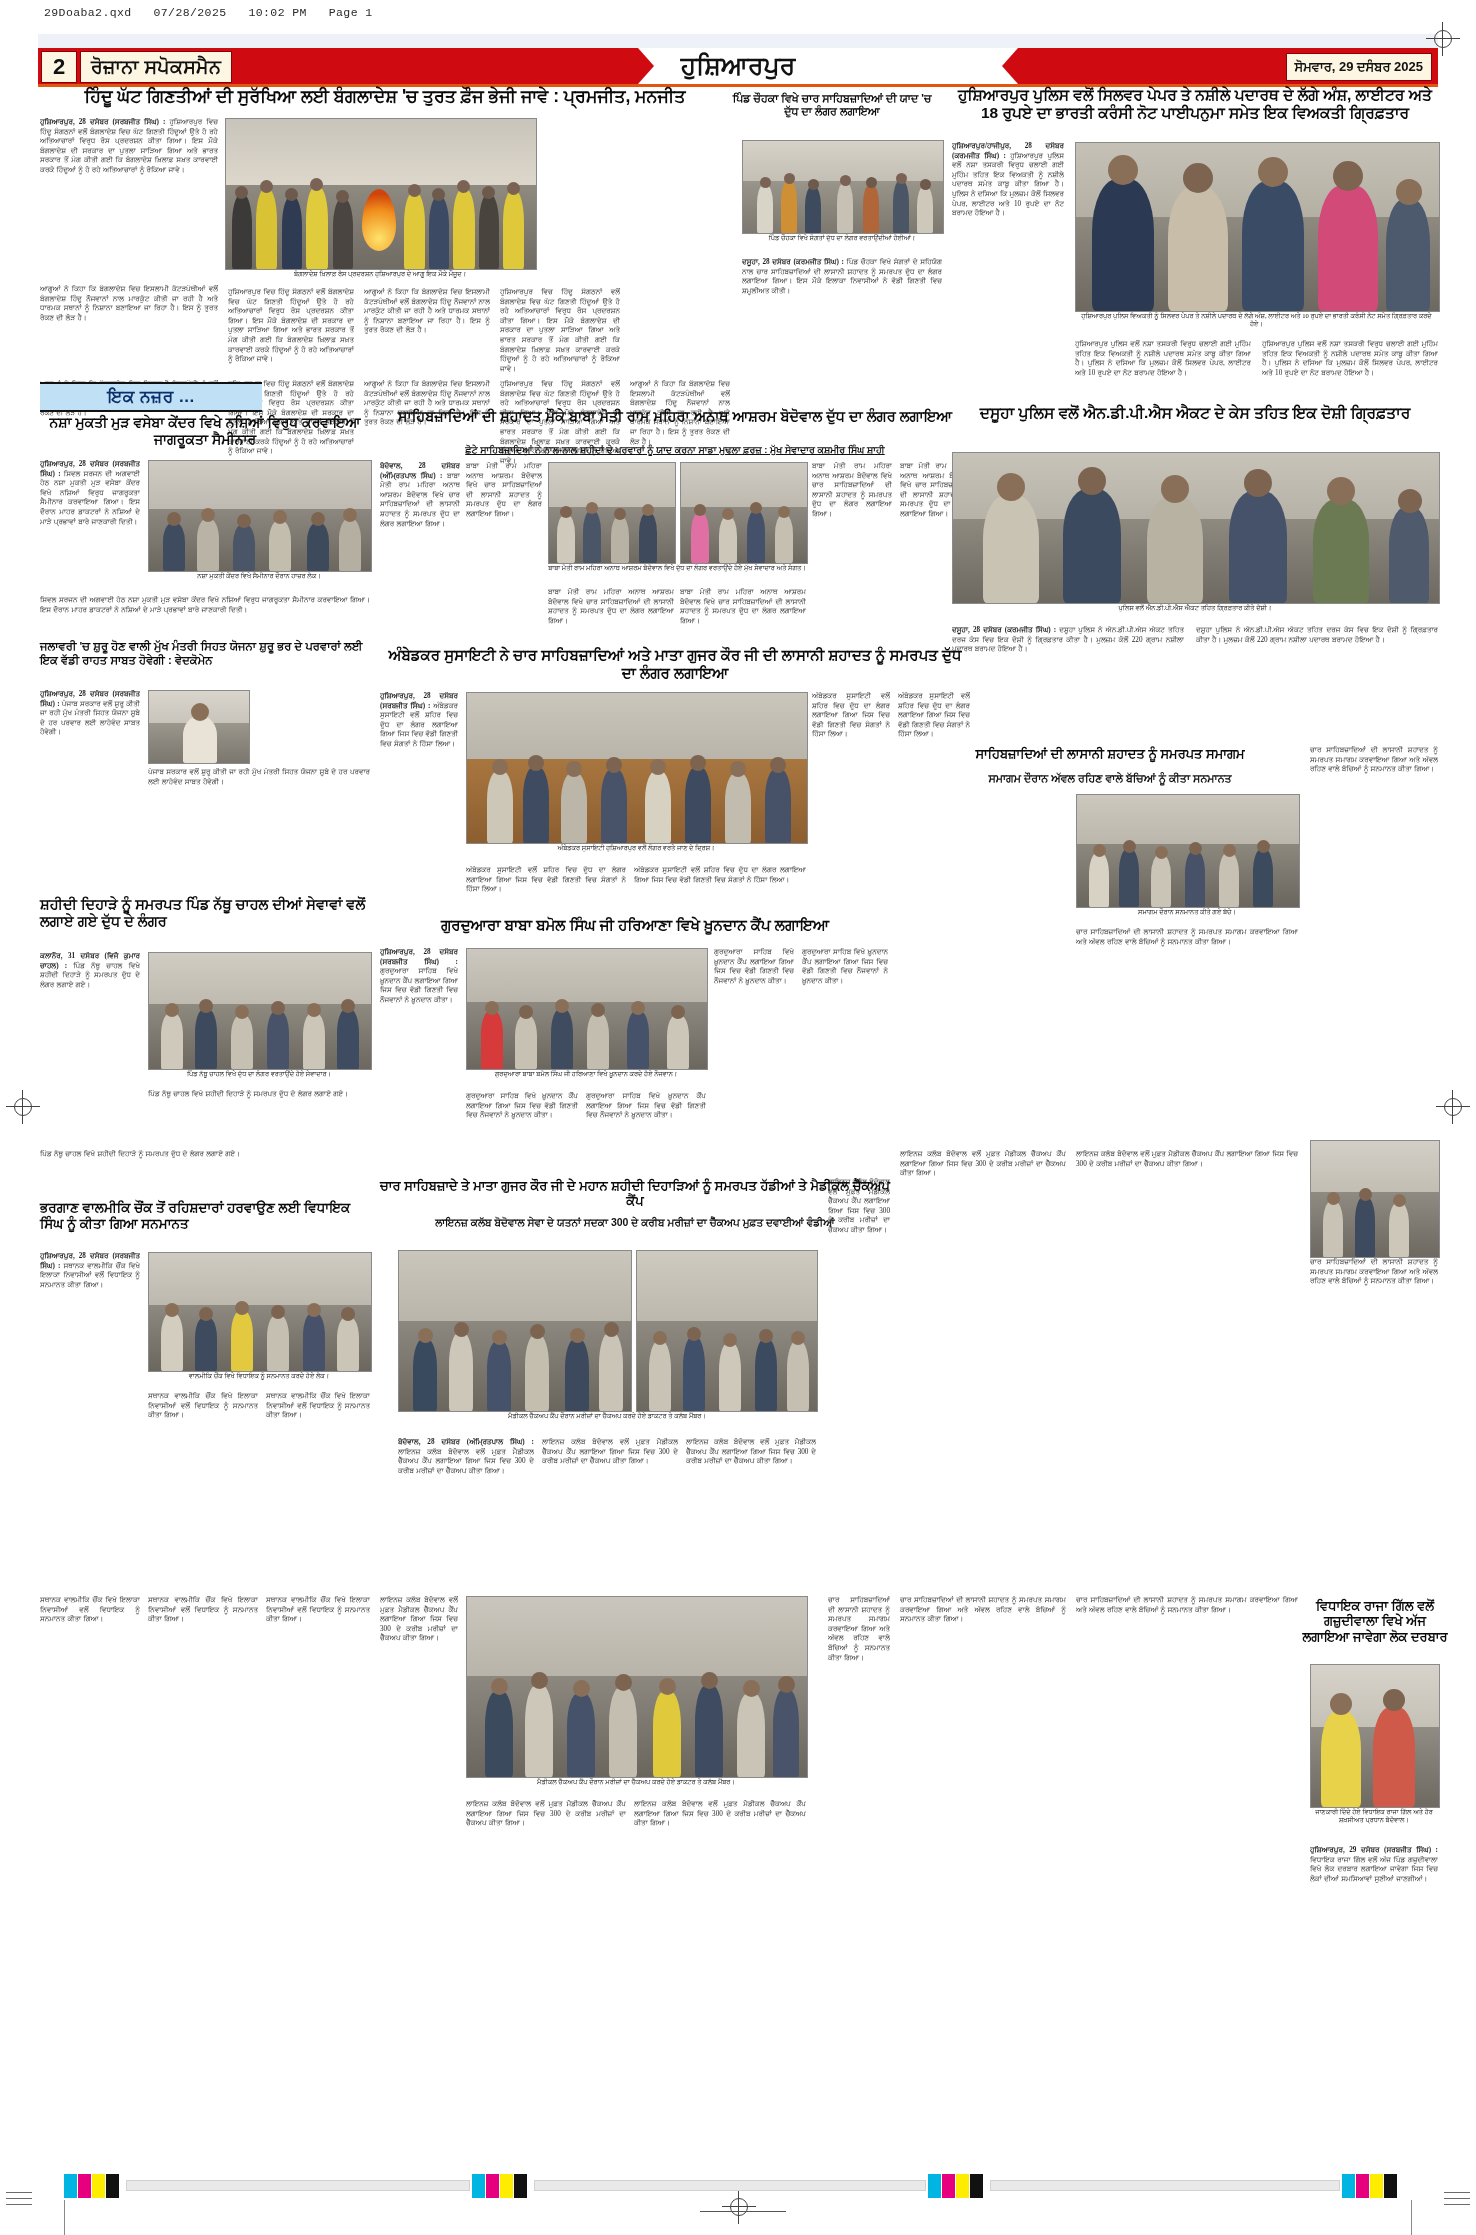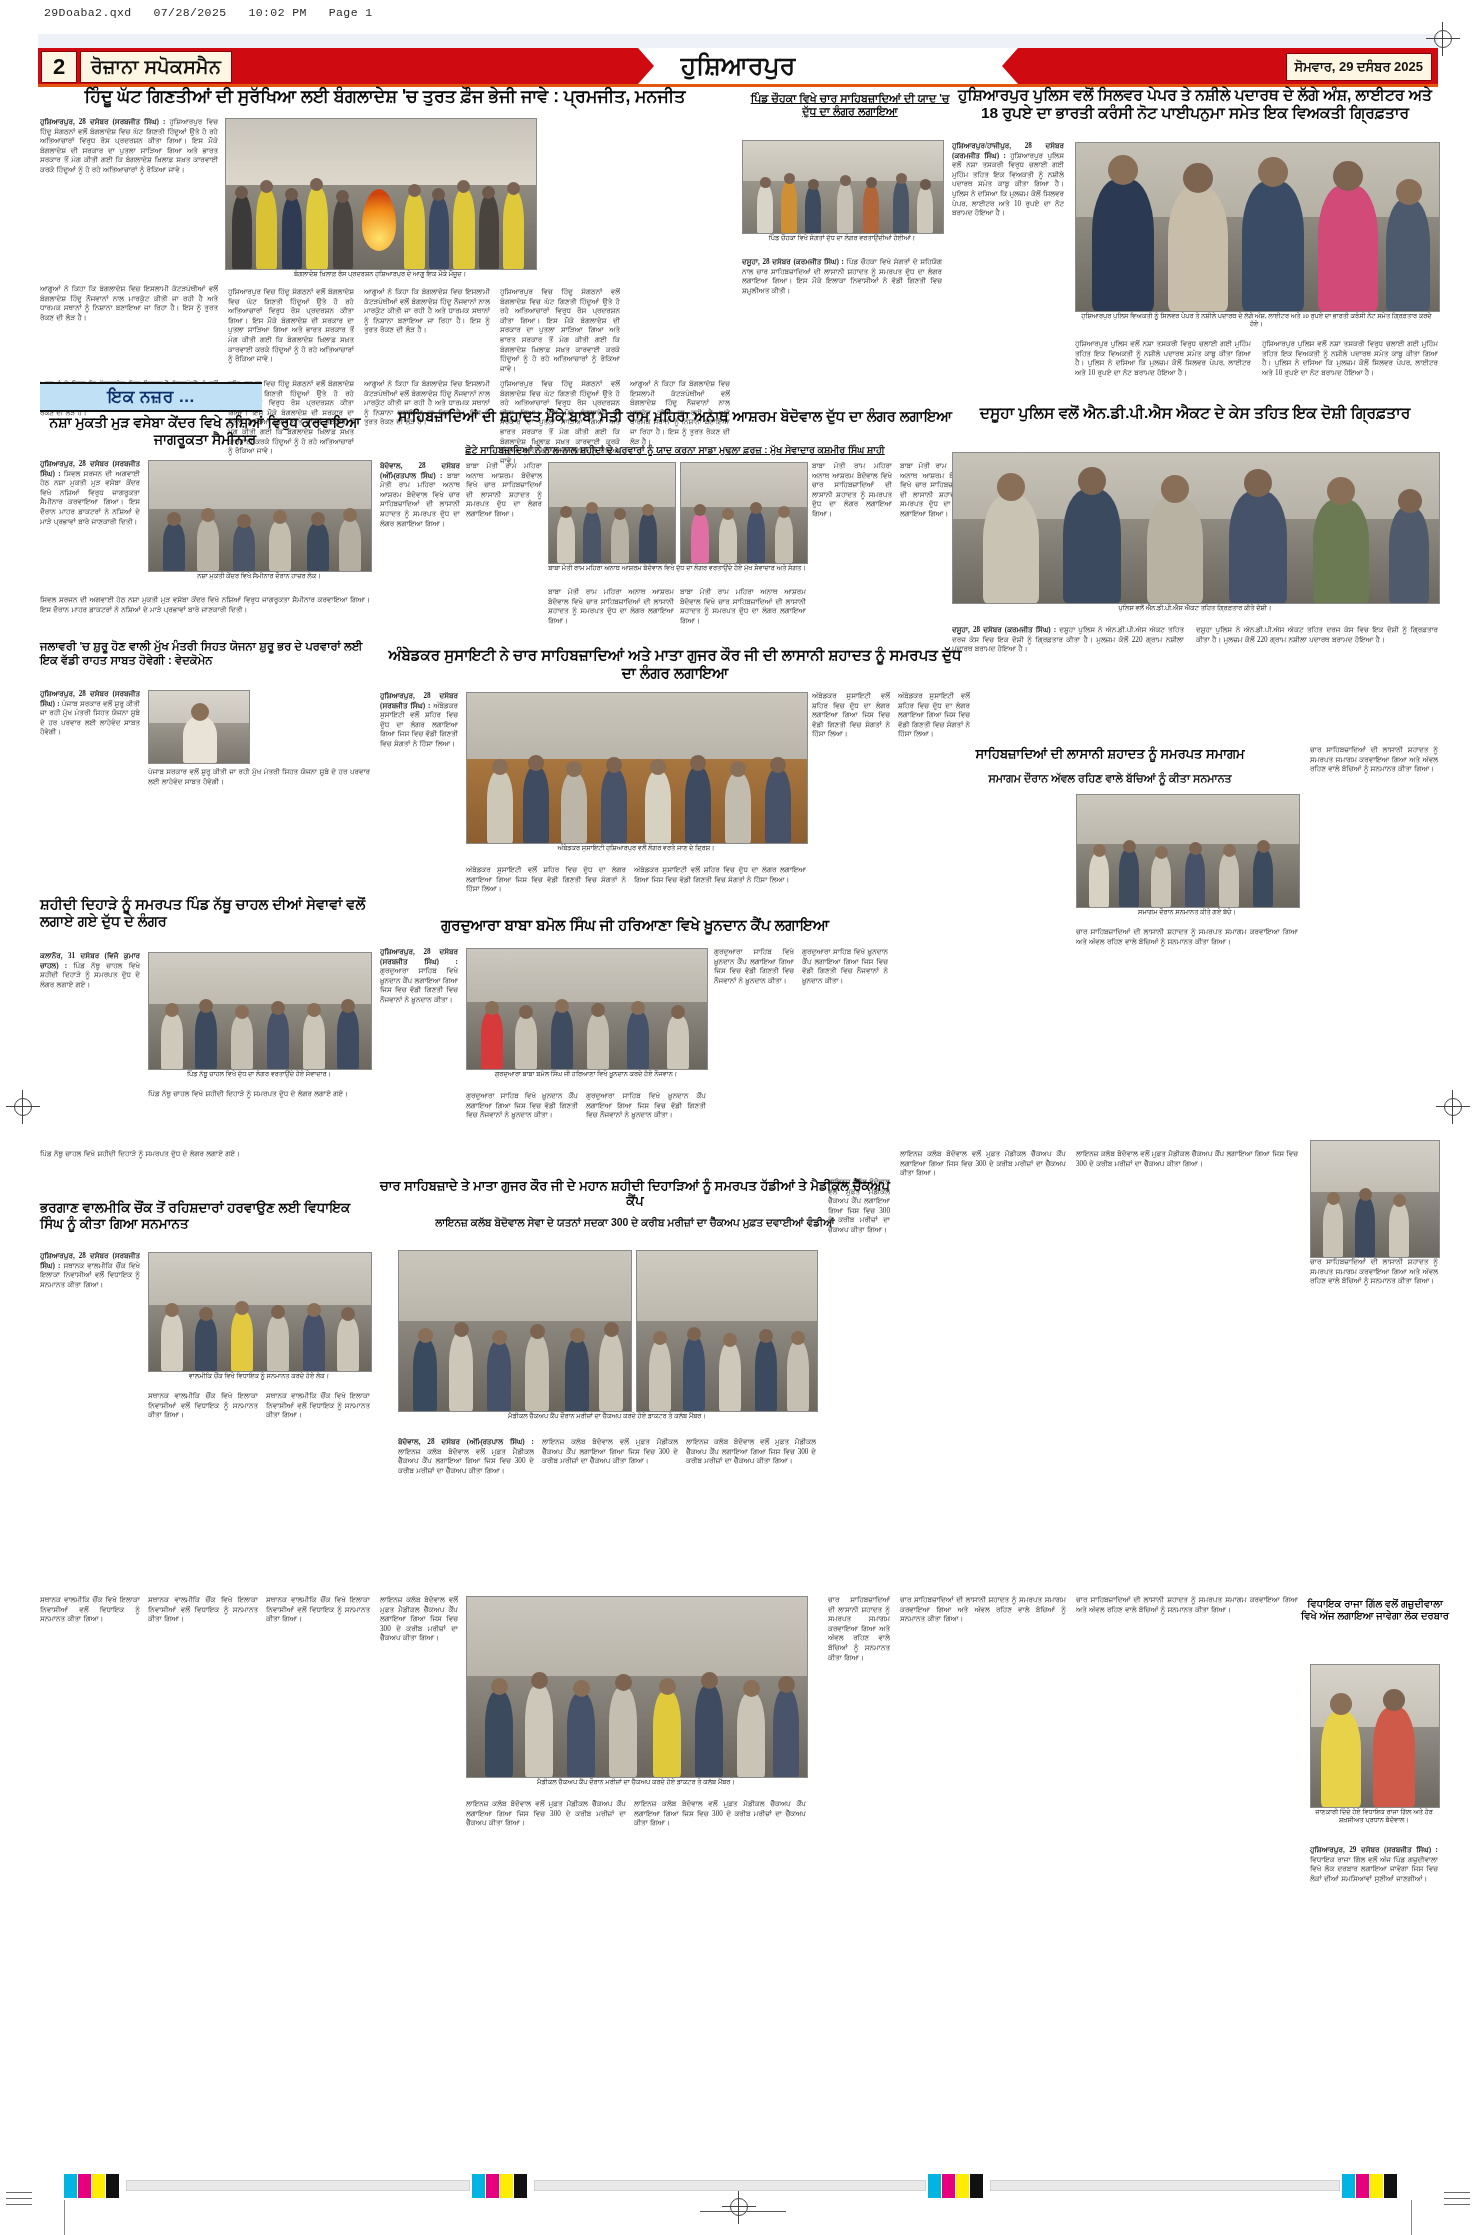--- a/index.html
+++ b/index.html
@@ -181,21 +181,21 @@
   <div class="col" style="left:228px;top:288px;width:126px;height:88px;"><span>ਹੁਸ਼ਿਆਰਪੁਰ ਵਿਚ ਹਿੰਦੂ ਸੰਗਠਨਾਂ ਵਲੋਂ ਬੰਗਲਾਦੇਸ਼ ਵਿਚ ਘੱਟ ਗਿਣਤੀ ਹਿੰਦੂਆਂ ਉਤੇ ਹੋ ਰਹੇ ਅਤਿਆਚਾਰਾਂ ਵਿਰੁਧ ਰੋਸ ਪ੍ਰਦਰਸ਼ਨ ਕੀਤਾ ਗਿਆ। ਇਸ ਮੌਕੇ ਬੰਗਲਾਦੇਸ਼ ਦੀ ਸਰਕਾਰ ਦਾ ਪੁਤਲਾ ਸਾੜਿਆ ਗਿਆ ਅਤੇ ਭਾਰਤ ਸਰਕਾਰ ਤੋਂ ਮੰਗ ਕੀਤੀ ਗਈ ਕਿ ਬੰਗਲਾਦੇਸ਼ ਖ਼ਿਲਾਫ਼ ਸਖ਼ਤ ਕਾਰਵਾਈ ਕਰਕੇ ਹਿੰਦੂਆਂ ਨੂੰ ਹੋ ਰਹੇ ਅਤਿਆਚਾਰਾਂ ਨੂੰ ਰੋਕਿਆ ਜਾਵੇ।</span></div>
   <div class="col" style="left:364px;top:288px;width:126px;height:88px;"><span>ਆਗੂਆਂ ਨੇ ਕਿਹਾ ਕਿ ਬੰਗਲਾਦੇਸ਼ ਵਿਚ ਇਸਲਾਮੀ ਕੱਟੜਪੰਥੀਆਂ ਵਲੋਂ ਬੰਗਲਾਦੇਸ਼ ਹਿੰਦੂ ਨੌਜਵਾਨਾਂ ਨਾਲ ਮਾਰਕੁੱਟ ਕੀਤੀ ਜਾ ਰਹੀ ਹੈ ਅਤੇ ਧਾਰਮਕ ਸਥਾਨਾਂ ਨੂੰ ਨਿਸ਼ਾਨਾ ਬਣਾਇਆ ਜਾ ਰਿਹਾ ਹੈ। ਇਸ ਨੂੰ ਤੁਰਤ ਰੋਕਣ ਦੀ ਲੋੜ ਹੈ।</span></div>
   <div class="col" style="left:500px;top:288px;width:120px;height:88px;"><span>ਹੁਸ਼ਿਆਰਪੁਰ ਵਿਚ ਹਿੰਦੂ ਸੰਗਠਨਾਂ ਵਲੋਂ ਬੰਗਲਾਦੇਸ਼ ਵਿਚ ਘੱਟ ਗਿਣਤੀ ਹਿੰਦੂਆਂ ਉਤੇ ਹੋ ਰਹੇ ਅਤਿਆਚਾਰਾਂ ਵਿਰੁਧ ਰੋਸ ਪ੍ਰਦਰਸ਼ਨ ਕੀਤਾ ਗਿਆ। ਇਸ ਮੌਕੇ ਬੰਗਲਾਦੇਸ਼ ਦੀ ਸਰਕਾਰ ਦਾ ਪੁਤਲਾ ਸਾੜਿਆ ਗਿਆ ਅਤੇ ਭਾਰਤ ਸਰਕਾਰ ਤੋਂ ਮੰਗ ਕੀਤੀ ਗਈ ਕਿ ਬੰਗਲਾਦੇਸ਼ ਖ਼ਿਲਾਫ਼ ਸਖ਼ਤ ਕਾਰਵਾਈ ਕਰਕੇ ਹਿੰਦੂਆਂ ਨੂੰ ਹੋ ਰਹੇ ਅਤਿਆਚਾਰਾਂ ਨੂੰ ਰੋਕਿਆ ਜਾਵੇ।</span></div>
 
   <div class="col" style="left:40px;top:380px;width:178px;height:355px;"><span>ਆਗੂਆਂ ਨੇ ਕਿਹਾ ਕਿ ਬੰਗਲਾਦੇਸ਼ ਵਿਚ ਇਸਲਾਮੀ ਕੱਟੜਪੰਥੀਆਂ ਵਲੋਂ ਬੰਗਲਾਦੇਸ਼ ਹਿੰਦੂ ਨੌਜਵਾਨਾਂ ਨਾਲ ਮਾਰਕੁੱਟ ਕੀਤੀ ਜਾ ਰਹੀ ਹੈ ਅਤੇ ਧਾਰਮਕ ਸਥਾਨਾਂ ਨੂੰ ਨਿਸ਼ਾਨਾ ਬਣਾਇਆ ਜਾ ਰਿਹਾ ਹੈ। ਇਸ ਨੂੰ ਤੁਰਤ ਰੋਕਣ ਦੀ ਲੋੜ ਹੈ।</span></div>
   <div class="col" style="left:228px;top:380px;width:126px;height:90px;"><span>ਹੁਸ਼ਿਆਰਪੁਰ ਵਿਚ ਹਿੰਦੂ ਸੰਗਠਨਾਂ ਵਲੋਂ ਬੰਗਲਾਦੇਸ਼ ਵਿਚ ਘੱਟ ਗਿਣਤੀ ਹਿੰਦੂਆਂ ਉਤੇ ਹੋ ਰਹੇ ਅਤਿਆਚਾਰਾਂ ਵਿਰੁਧ ਰੋਸ ਪ੍ਰਦਰਸ਼ਨ ਕੀਤਾ ਗਿਆ। ਇਸ ਮੌਕੇ ਬੰਗਲਾਦੇਸ਼ ਦੀ ਸਰਕਾਰ ਦਾ ਪੁਤਲਾ ਸਾੜਿਆ ਗਿਆ ਅਤੇ ਭਾਰਤ ਸਰਕਾਰ ਤੋਂ ਮੰਗ ਕੀਤੀ ਗਈ ਕਿ ਬੰਗਲਾਦੇਸ਼ ਖ਼ਿਲਾਫ਼ ਸਖ਼ਤ ਕਾਰਵਾਈ ਕਰਕੇ ਹਿੰਦੂਆਂ ਨੂੰ ਹੋ ਰਹੇ ਅਤਿਆਚਾਰਾਂ ਨੂੰ ਰੋਕਿਆ ਜਾਵੇ।</span></div>
   <div class="col" style="left:364px;top:380px;width:126px;height:90px;"><span>ਆਗੂਆਂ ਨੇ ਕਿਹਾ ਕਿ ਬੰਗਲਾਦੇਸ਼ ਵਿਚ ਇਸਲਾਮੀ ਕੱਟੜਪੰਥੀਆਂ ਵਲੋਂ ਬੰਗਲਾਦੇਸ਼ ਹਿੰਦੂ ਨੌਜਵਾਨਾਂ ਨਾਲ ਮਾਰਕੁੱਟ ਕੀਤੀ ਜਾ ਰਹੀ ਹੈ ਅਤੇ ਧਾਰਮਕ ਸਥਾਨਾਂ ਨੂੰ ਨਿਸ਼ਾਨਾ ਬਣਾਇਆ ਜਾ ਰਿਹਾ ਹੈ। ਇਸ ਨੂੰ ਤੁਰਤ ਰੋਕਣ ਦੀ ਲੋੜ ਹੈ।</span></div>
   <div class="col" style="left:500px;top:380px;width:120px;height:90px;"><span>ਹੁਸ਼ਿਆਰਪੁਰ ਵਿਚ ਹਿੰਦੂ ਸੰਗਠਨਾਂ ਵਲੋਂ ਬੰਗਲਾਦੇਸ਼ ਵਿਚ ਘੱਟ ਗਿਣਤੀ ਹਿੰਦੂਆਂ ਉਤੇ ਹੋ ਰਹੇ ਅਤਿਆਚਾਰਾਂ ਵਿਰੁਧ ਰੋਸ ਪ੍ਰਦਰਸ਼ਨ ਕੀਤਾ ਗਿਆ। ਇਸ ਮੌਕੇ ਬੰਗਲਾਦੇਸ਼ ਦੀ ਸਰਕਾਰ ਦਾ ਪੁਤਲਾ ਸਾੜਿਆ ਗਿਆ ਅਤੇ ਭਾਰਤ ਸਰਕਾਰ ਤੋਂ ਮੰਗ ਕੀਤੀ ਗਈ ਕਿ ਬੰਗਲਾਦੇਸ਼ ਖ਼ਿਲਾਫ਼ ਸਖ਼ਤ ਕਾਰਵਾਈ ਕਰਕੇ ਹਿੰਦੂਆਂ ਨੂੰ ਹੋ ਰਹੇ ਅਤਿਆਚਾਰਾਂ ਨੂੰ ਰੋਕਿਆ ਜਾਵੇ।</span></div>
   <div class="col" style="left:630px;top:380px;width:100px;height:90px;"><span>ਆਗੂਆਂ ਨੇ ਕਿਹਾ ਕਿ ਬੰਗਲਾਦੇਸ਼ ਵਿਚ ਇਸਲਾਮੀ ਕੱਟੜਪੰਥੀਆਂ ਵਲੋਂ ਬੰਗਲਾਦੇਸ਼ ਹਿੰਦੂ ਨੌਜਵਾਨਾਂ ਨਾਲ ਮਾਰਕੁੱਟ ਕੀਤੀ ਜਾ ਰਹੀ ਹੈ ਅਤੇ ਧਾਰਮਕ ਸਥਾਨਾਂ ਨੂੰ ਨਿਸ਼ਾਨਾ ਬਣਾਇਆ ਜਾ ਰਿਹਾ ਹੈ। ਇਸ ਨੂੰ ਤੁਰਤ ਰੋਕਣ ਦੀ ਲੋੜ ਹੈ।</span></div>
 
-  <div class="hl" style="left:750px;top:92px;width:200px;font-size:11px;text-decoration:underline;">ਪਿੰਡ ਚੌਹਕਾ ਵਿਖੇ ਚਾਰ ਸਾਹਿਬਜ਼ਾਦਿਆਂ ਦੀ ਯਾਦ 'ਚ ਦੁੱਧ ਦਾ ਲੰਗਰ ਲਗਾਇਆ</div>
+  <div class="hl" style="left:732px;top:92px;width:200px;font-size:11px;">ਪਿੰਡ ਚੌਹਕਾ ਵਿਖੇ ਚਾਰ ਸਾਹਿਬਜ਼ਾਦਿਆਂ ਦੀ ਯਾਦ 'ਚ ਦੁੱਧ ਦਾ ਲੰਗਰ ਲਗਾਇਆ</div>
   <div class="photo" style="left:742px;top:140px;width:200px;height:92px;">
     <div class="sky" style="background:linear-gradient(#d6d2c8,#c2beb4);"></div>
     <div class="ground" style="background:linear-gradient(#9a958a,#7d786f);"></div>
     <div class="fig" style="left:14px;width:16px;height:48px;background:#d9d4c8;"></div>
     <div class="head" style="left:17px;bottom:45px;width:11px;height:11px;background:#7a6354;"></div>
     <div class="fig" style="left:38px;width:16px;height:52px;background:#cf8f35;"></div>
     <div class="head" style="left:41px;bottom:49px;width:11px;height:11px;background:#7a6354;"></div>
     <div class="fig" style="left:62px;width:16px;height:46px;background:#3e4a5e;"></div>
     <div class="head" style="left:65px;bottom:43px;width:11px;height:11px;background:#6d5a4c;"></div>
     <div class="fig" style="left:94px;width:16px;height:50px;background:#c6c1b4;"></div>
@@ -487,21 +487,21 @@
   <div class="cap" style="left:398px;top:1412px;width:418px;">ਮੈਡੀਕਲ ਚੈੱਕਅਪ ਕੈਂਪ ਦੌਰਾਨ ਮਰੀਜ਼ਾਂ ਦਾ ਚੈੱਕਅਪ ਕਰਦੇ ਹੋਏ ਡਾਕਟਰ ਤੇ ਕਲੱਬ ਮੈਂਬਰ।</div>
   <div class="col" style="left:380px;top:1250px;width:0px;height:0px;"></div>
   <div class="col" style="left:398px;top:1438px;width:136px;height:146px;"><span class="dateline">ਬੋਦੋਵਾਲ, 28 ਦਸੰਬਰ (ਅੰਮ੍ਰਿਤਪਾਲ ਸਿੰਘ) :</span> <span>ਲਾਇਨਜ਼ ਕਲੱਬ ਬੋਦੋਵਾਲ ਵਲੋਂ ਮੁਫ਼ਤ ਮੈਡੀਕਲ ਚੈੱਕਅਪ ਕੈਂਪ ਲਗਾਇਆ ਗਿਆ ਜਿਸ ਵਿਚ 300 ਦੇ ਕਰੀਬ ਮਰੀਜ਼ਾਂ ਦਾ ਚੈੱਕਅਪ ਕੀਤਾ ਗਿਆ।</span></div>
   <div class="col" style="left:542px;top:1438px;width:136px;height:146px;"><span>ਲਾਇਨਜ਼ ਕਲੱਬ ਬੋਦੋਵਾਲ ਵਲੋਂ ਮੁਫ਼ਤ ਮੈਡੀਕਲ ਚੈੱਕਅਪ ਕੈਂਪ ਲਗਾਇਆ ਗਿਆ ਜਿਸ ਵਿਚ 300 ਦੇ ਕਰੀਬ ਮਰੀਜ਼ਾਂ ਦਾ ਚੈੱਕਅਪ ਕੀਤਾ ਗਿਆ।</span></div>
   <div class="col" style="left:686px;top:1438px;width:130px;height:146px;"><span>ਲਾਇਨਜ਼ ਕਲੱਬ ਬੋਦੋਵਾਲ ਵਲੋਂ ਮੁਫ਼ਤ ਮੈਡੀਕਲ ਚੈੱਕਅਪ ਕੈਂਪ ਲਗਾਇਆ ਗਿਆ ਜਿਸ ਵਿਚ 300 ਦੇ ਕਰੀਬ ਮਰੀਜ਼ਾਂ ਦਾ ਚੈੱਕਅਪ ਕੀਤਾ ਗਿਆ।</span></div>
   <div class="col" style="left:828px;top:1178px;width:62px;height:406px;"><span>ਲਾਇਨਜ਼ ਕਲੱਬ ਬੋਦੋਵਾਲ ਵਲੋਂ ਮੁਫ਼ਤ ਮੈਡੀਕਲ ਚੈੱਕਅਪ ਕੈਂਪ ਲਗਾਇਆ ਗਿਆ ਜਿਸ ਵਿਚ 300 ਦੇ ਕਰੀਬ ਮਰੀਜ਼ਾਂ ਦਾ ਚੈੱਕਅਪ ਕੀਤਾ ਗਿਆ।</span></div>
   <div class="col" style="left:900px;top:1150px;width:166px;height:434px;"><span>ਲਾਇਨਜ਼ ਕਲੱਬ ਬੋਦੋਵਾਲ ਵਲੋਂ ਮੁਫ਼ਤ ਮੈਡੀਕਲ ਚੈੱਕਅਪ ਕੈਂਪ ਲਗਾਇਆ ਗਿਆ ਜਿਸ ਵਿਚ 300 ਦੇ ਕਰੀਬ ਮਰੀਜ਼ਾਂ ਦਾ ਚੈੱਕਅਪ ਕੀਤਾ ਗਿਆ।</span></div>
   <div class="col" style="left:1076px;top:1150px;width:222px;height:434px;"><span>ਲਾਇਨਜ਼ ਕਲੱਬ ਬੋਦੋਵਾਲ ਵਲੋਂ ਮੁਫ਼ਤ ਮੈਡੀਕਲ ਚੈੱਕਅਪ ਕੈਂਪ ਲਗਾਇਆ ਗਿਆ ਜਿਸ ਵਿਚ 300 ਦੇ ਕਰੀਬ ਮਰੀਜ਼ਾਂ ਦਾ ਚੈੱਕਅਪ ਕੀਤਾ ਗਿਆ।</span></div>
 
   <div class="hl" style="left:1310px;top:1590px;width:128px;font-size:0px;"></div>
-  <div class="hl" style="left:1300px;top:1598px;width:150px;font-size:10px;">ਵਿਧਾਇਕ ਰਾਜਾ ਗਿੱਲ ਵਲੋਂ ਗਜ਼ੁਦੀਵਾਲਾ ਵਿਖੇ ਅੱਜ ਲਗਾਇਆ ਜਾਵੇਗਾ ਲੋਕ ਦਰਬਾਰ</div>
+  <div class="hl" style="left:1300px;top:1598px;width:150px;font-size:13px;">ਵਿਧਾਇਕ ਰਾਜਾ ਗਿੱਲ ਵਲੋਂ ਗਜ਼ੁਦੀਵਾਲਾ ਵਿਖੇ ਅੱਜ ਲਗਾਇਆ ਜਾਵੇਗਾ ਲੋਕ ਦਰਬਾਰ</div>
   <div class="photo" style="left:1310px;top:1664px;width:128px;height:142px;">
     <div class="sky" style="background:linear-gradient(#d7d3ca,#c5c0b6);"></div>
     <div class="ground" style="background:linear-gradient(#908c83,#6e6a62);"></div>
     <div class="fig" style="left:10px;width:40px;height:96px;background:#e8d24a;"></div>
     <div class="head" style="left:19px;bottom:92px;width:22px;height:22px;background:#8a6f58;"></div>
     <div class="fig" style="left:62px;width:42px;height:100px;background:#cf5a4a;"></div>
     <div class="head" style="left:72px;bottom:96px;width:22px;height:22px;background:#7d6450;"></div>
   </div>
   <div class="cap" style="left:1310px;top:1808px;width:128px;">ਜਾਣਕਾਰੀ ਦਿੰਦੇ ਹੋਏ ਵਿਧਾਇਕ ਰਾਜਾ ਗਿੱਲ ਅਤੇ ਹੋਰ ਸ਼ਖ਼ਸੀਅਤ ਪ੍ਰਧਾਨ ਬੋਦੋਵਾਲ।</div>
   <div class="col" style="left:1310px;top:1846px;width:128px;height:250px;"><span class="dateline">ਹੁਸ਼ਿਆਰਪੁਰ, 29 ਦਸੰਬਰ (ਸਰਬਜੀਤ ਸਿੰਘ) :</span> <span>ਵਿਧਾਇਕ ਰਾਜਾ ਗਿੱਲ ਵਲੋਂ ਅੱਜ ਪਿੰਡ ਗਜ਼ੁਦੀਵਾਲਾ ਵਿਖੇ ਲੋਕ ਦਰਬਾਰ ਲਗਾਇਆ ਜਾਵੇਗਾ ਜਿਸ ਵਿਚ ਲੋਕਾਂ ਦੀਆਂ ਸਮਸਿਆਵਾਂ ਸੁਣੀਆਂ ਜਾਣਗੀਆਂ।</span></div>

